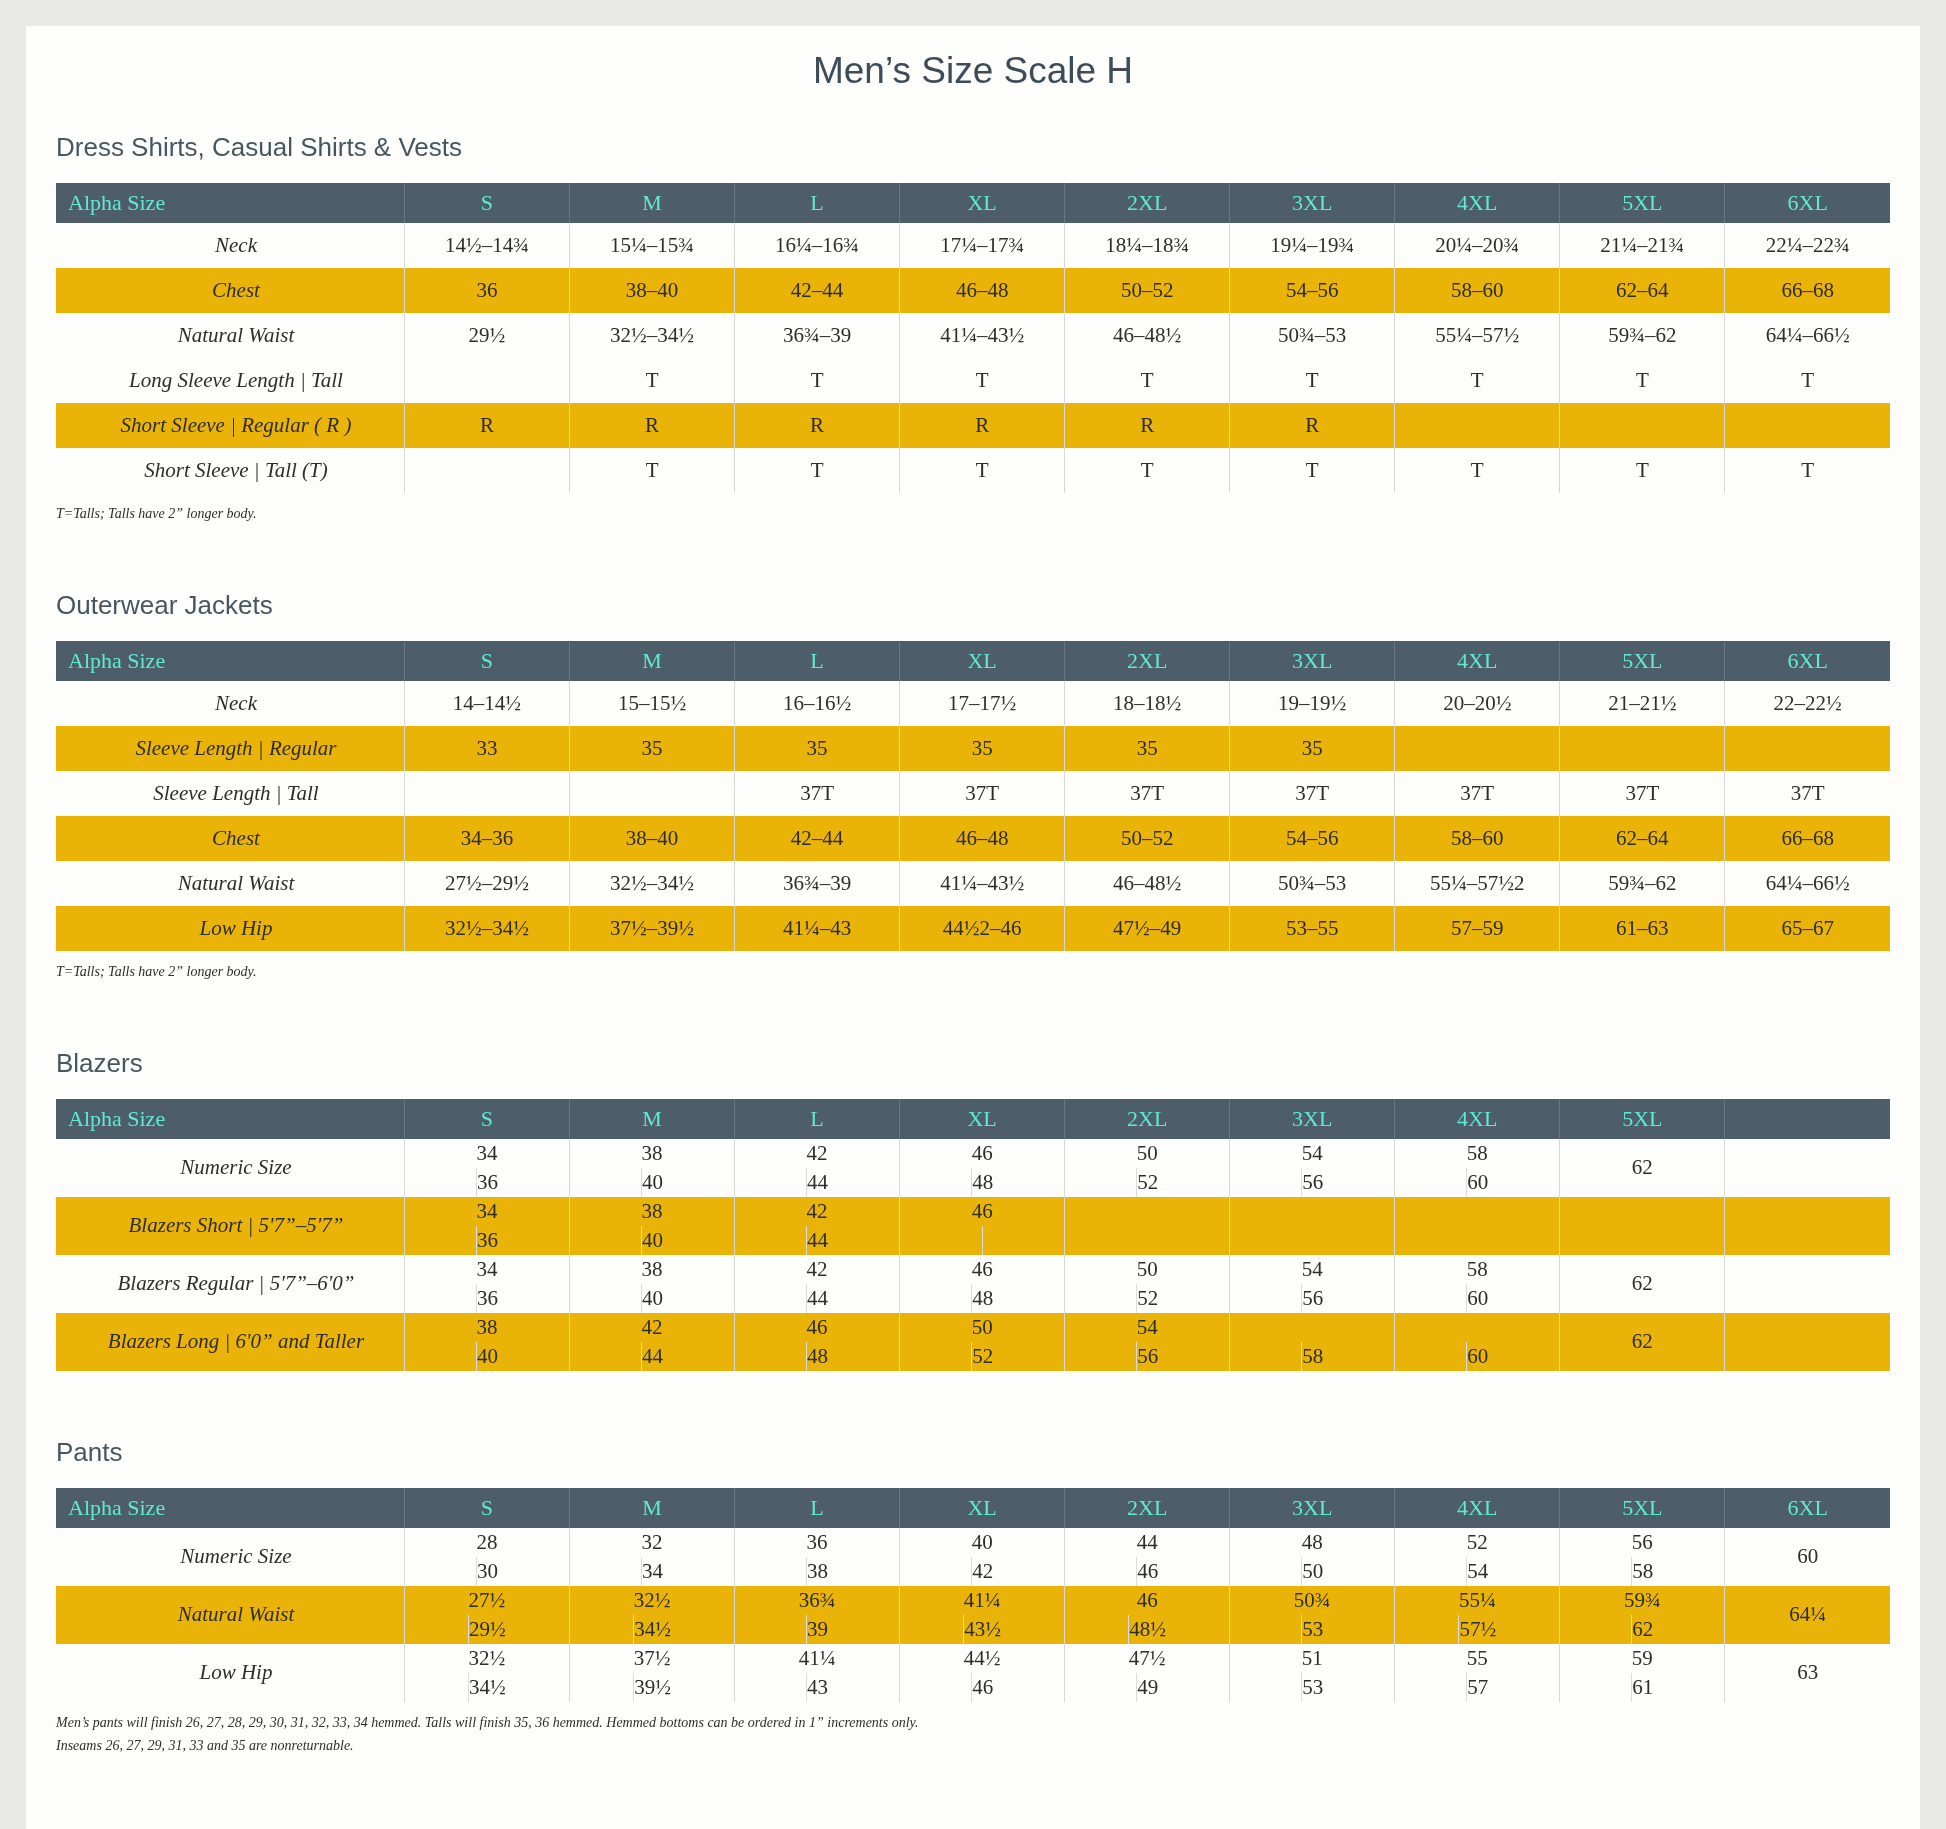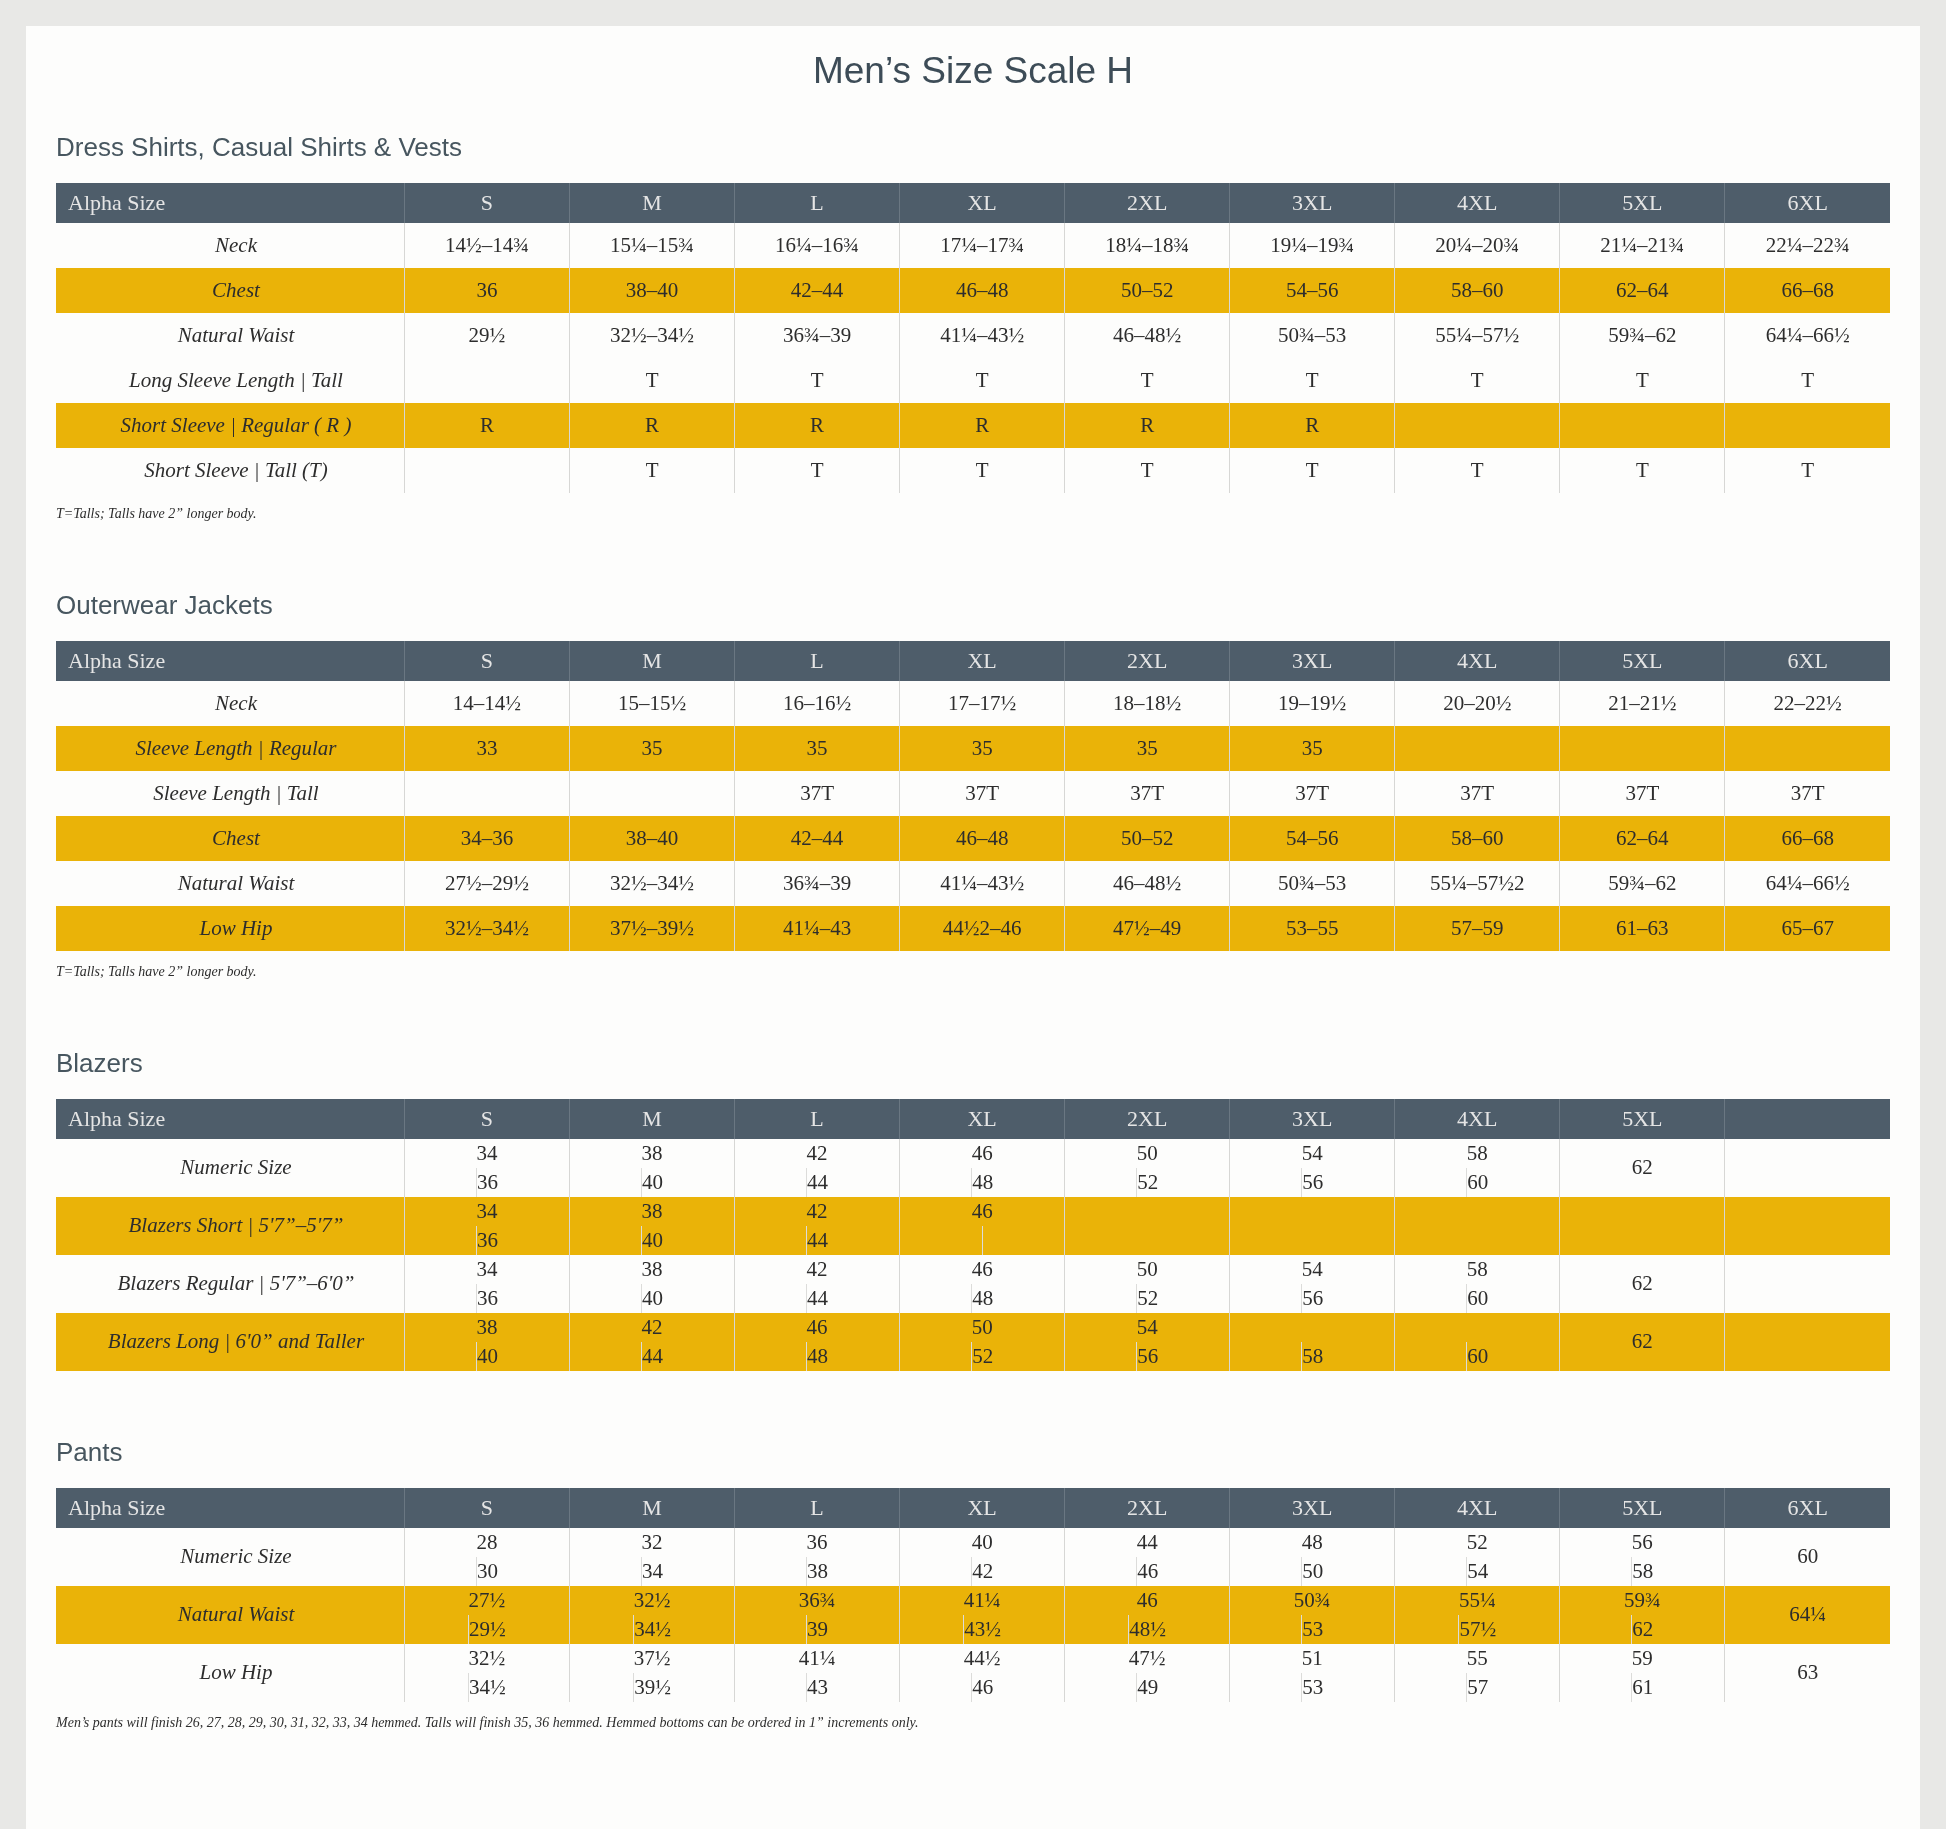--- a/index.html
+++ b/index.html
@@ -35,21 +35,21 @@
   }
   table.size-table {
     width: 100%;
     border-collapse: collapse;
     table-layout: fixed;
   }
   col.label-col { width: 19%; }
   col.size-col  { width: 9%; }
   .size-table th {
     background: #4e5d6a;
-    color: #e5e5e5;
+    color: #5eead4;
     font-weight: 400;
     font-size: 22px;
     height: 40px;
     text-align: center;
     border-left: 1px solid rgba(255,255,255,0.16);
     padding: 0;
   }
   .size-table th:first-child {
     text-align: left;
     padding-left: 12px;
@@ -698,15 +698,16 @@
                 <div class="pair">
                   <span class="half">59</span>
                   <span class="half">61</span>
                 </div>
               </td>
               <td class="value-cell">63</td>
             </tr>
           </tbody>
         </table>
         <p class="footnote">Men’s pants will finish 26, 27, 28, 29, 30, 31, 32, 33, 34 hemmed. Talls will finish 35, 36 hemmed. Hemmed bottoms can be ordered in 1” increments only.</p>
+        <p class="footnote">Inseams 26, 27, 29, 31, 33 and 35 are nonreturnable.</p>
       </section>
     </div>
 </main>
 
 </body></html>

